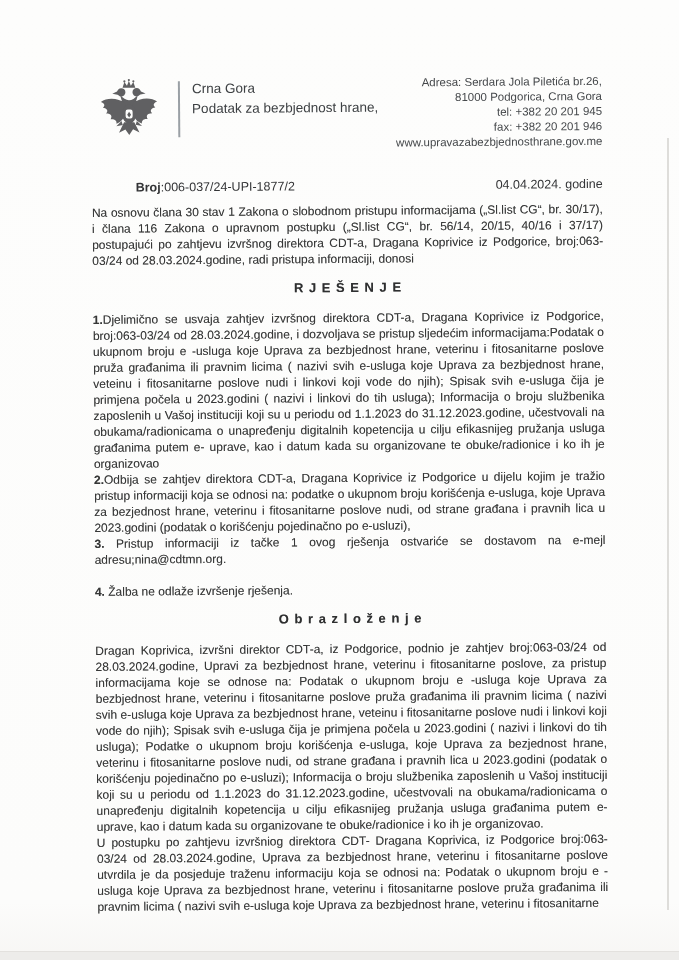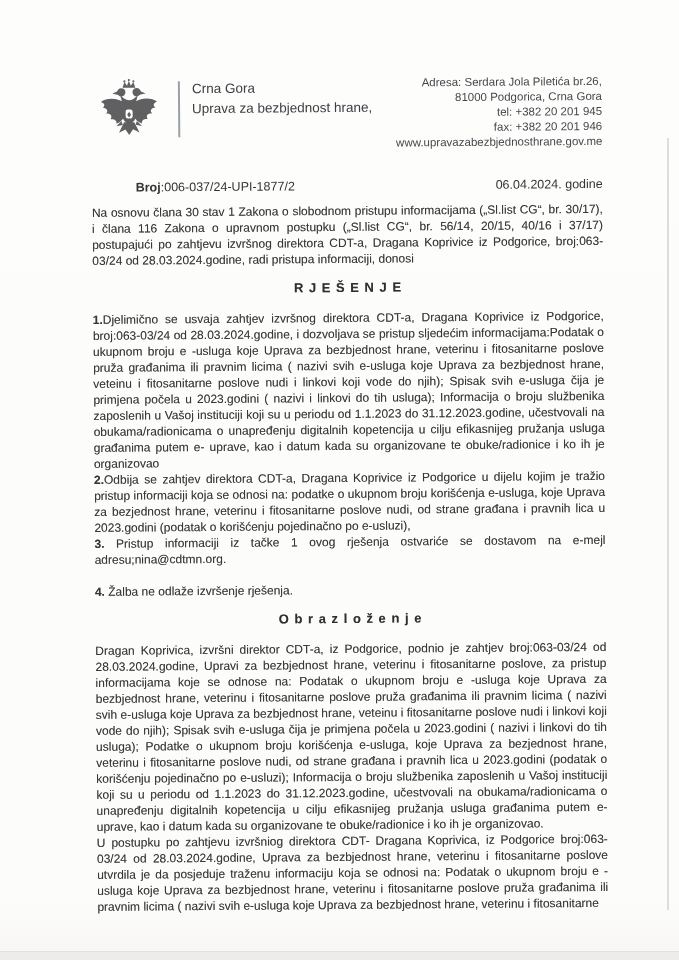--- a/index.html
+++ b/index.html
@@ -80,35 +80,35 @@
             <path d="M38 66 L30 74 L40 72 Z"></path>
             <path d="M62 66 L70 74 L60 72 Z"></path>
             <path d="M42 68 L34 84 L44 79 L50 88 L56 79 L66 84 L58 68 Z"></path>
           </g>
           <rect x="44.5" y="48" width="11" height="14" rx="3.5" fill="#fdfdfc"></rect>
           <path d="M47 56 l3 -4.5 3 4.5 -3 4.5 z" fill="#4b4b4d"></path>
         </svg>
         <div class="lh-divider"></div>
         <div class="org">
           <div>Crna Gora</div>
-          <div>Uprava za bezbjednost hrane,</div>
+          <div>Podatak za bezbjednost hrane,</div>
         </div>
       </div>
       <div class="lh-right">
         <div>Adresa: Serdara Jola Piletića br.26,</div>
         <div>81000 Podgorica, Crna Gora</div>
         <div>tel: +382 20 201 945</div>
         <div>fax: +382 20 201 946</div>
         <div>www.upravazabezbjednosthrane.gov.me</div>
       </div>
     </header>
 
     <div class="ref-row">
       <div><b>Broj</b><span>:006-037/24-UPI-1877/2</span></div>
-      <div>06.04.2024. godine</div>
+      <div>04.04.2024. godine</div>
     </div>
 
     <main class="doc-body">
       <p class="para">Na osnovu člana 30 stav 1 Zakona o slobodnom pristupu informacijama („Sl.list CG“, br. 30/17), i člana 116 Zakona o upravnom postupku („Sl.list CG“, br. 56/14, 20/15, 40/16 i 37/17) postupajući po zahtjevu izvršnog direktora CDT-a, Dragana Koprivice iz Podgorice, broj:063-03/24 od 28.03.2024.godine, radi pristupa informaciji, donosi</p>
 
       <h2 class="center-title">R J E Š E N J E</h2>
 
       <p class="para"><b>1.</b><span>Djelimično se usvaja zahtjev izvršnog direktora CDT-a, Dragana Koprivice iz Podgorice, broj:063-03/24 od 28.03.2024.godine, i dozvoljava se pristup sljedećim informacijama:Podatak o ukupnom broju e -usluga koje Uprava za bezbjednost hrane, veterinu i fitosanitarne poslove pruža građanima ili pravnim licima ( nazivi svih e-usluga koje Uprava za bezbjednost hrane, veteinu i fitosanitarne poslove nudi i linkovi koji vode do njih); Spisak svih e-usluga čija je primjena počela u 2023.godini ( nazivi i linkovi do tih usluga); Informacija o broju službenika zaposlenih u Vašoj instituciji koji su u periodu od 1.1.2023 do 31.12.2023.godine, učestvovali na obukama/radionicama o unapređenju digitalnih kopetencija u cilju efikasnijeg pružanja usluga građanima putem e- uprave, kao i datum kada su organizovane te obuke/radionice i ko ih je organizovao</span></p>
       <p class="para"><b>2.</b><span>Odbija se zahtjev direktora CDT-a, Dragana Koprivice iz Podgorice u dijelu kojim je tražio pristup informaciji koja se odnosi na: podatke o ukupnom broju korišćenja e-usluga, koje Uprava za bezjednost hrane, veterinu i fitosanitarne poslove nudi, od strane građana i pravnih lica u 2023.godini (podatak o korišćenju pojedinačno po e-usluzi),</span></p>
       <p class="para"><b>3.</b><span> Pristup informaciji iz tačke 1 ovog rješenja ostvariće se dostavom na e-mejl adresu;nina@cdtmn.org.</span></p>

